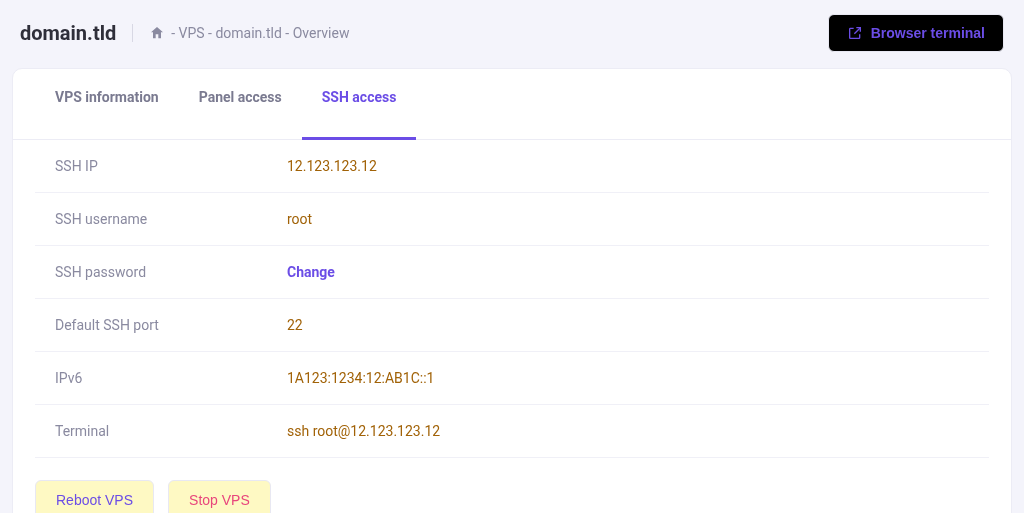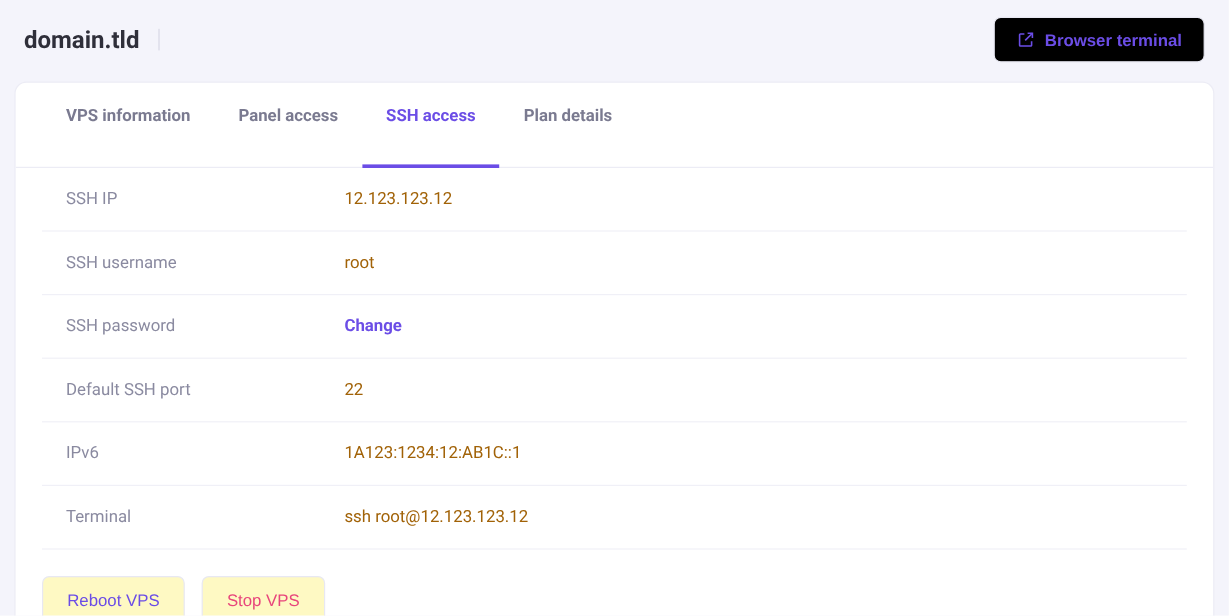--- a/index.html
+++ b/index.html
@@ -135,37 +135,42 @@
     .action-btn.primary { color: #6b4de6; }
     .action-btn.danger { color: #e8467c; }
   </style>
 </head>
 <body>
 
 <div class="header">
   <div class="header-left">
     <div class="page-title">domain.tld</div>
     <div class="title-divider"></div>
+    <div class="breadcrumb">
+      <svg class="home-icon" viewBox="0 0 24 24">
+          <path d="M12 3l9 8h-3v9h-4v-6H10v6H6v-9H3z"></path>
+        </svg>
+      <span> - VPS  - domain.tld  - Overview</span>
+    </div>
   </div>
   <button class="terminal-btn">
     <svg viewBox="0 0 24 24">
         <path d="M14 4h6v6"></path>
         <path d="M20 4l-9 9"></path>
         <path d="M19 14v5a1 1 0 0 1-1 1H5a1 1 0 0 1-1-1V6a1 1 0 0 1 1-1h5"></path>
       </svg>
     <span>Browser terminal</span>
   </button>
 </div>
 
 <div class="panel">
   <div class="tabs">
     <div class="tab">VPS information</div>
     <div class="tab">Panel access</div>
     <div class="tab active">SSH access</div>
-    <div class="tab">Plan details</div>
   </div>
 
   <div class="content">
     <div class="row">
       <div class="row-label">SSH IP</div>
       <div class="row-value">12.123.123.12</div>
     </div>
     <div class="row">
       <div class="row-label">SSH username</div>
       <div class="row-value">root</div>

